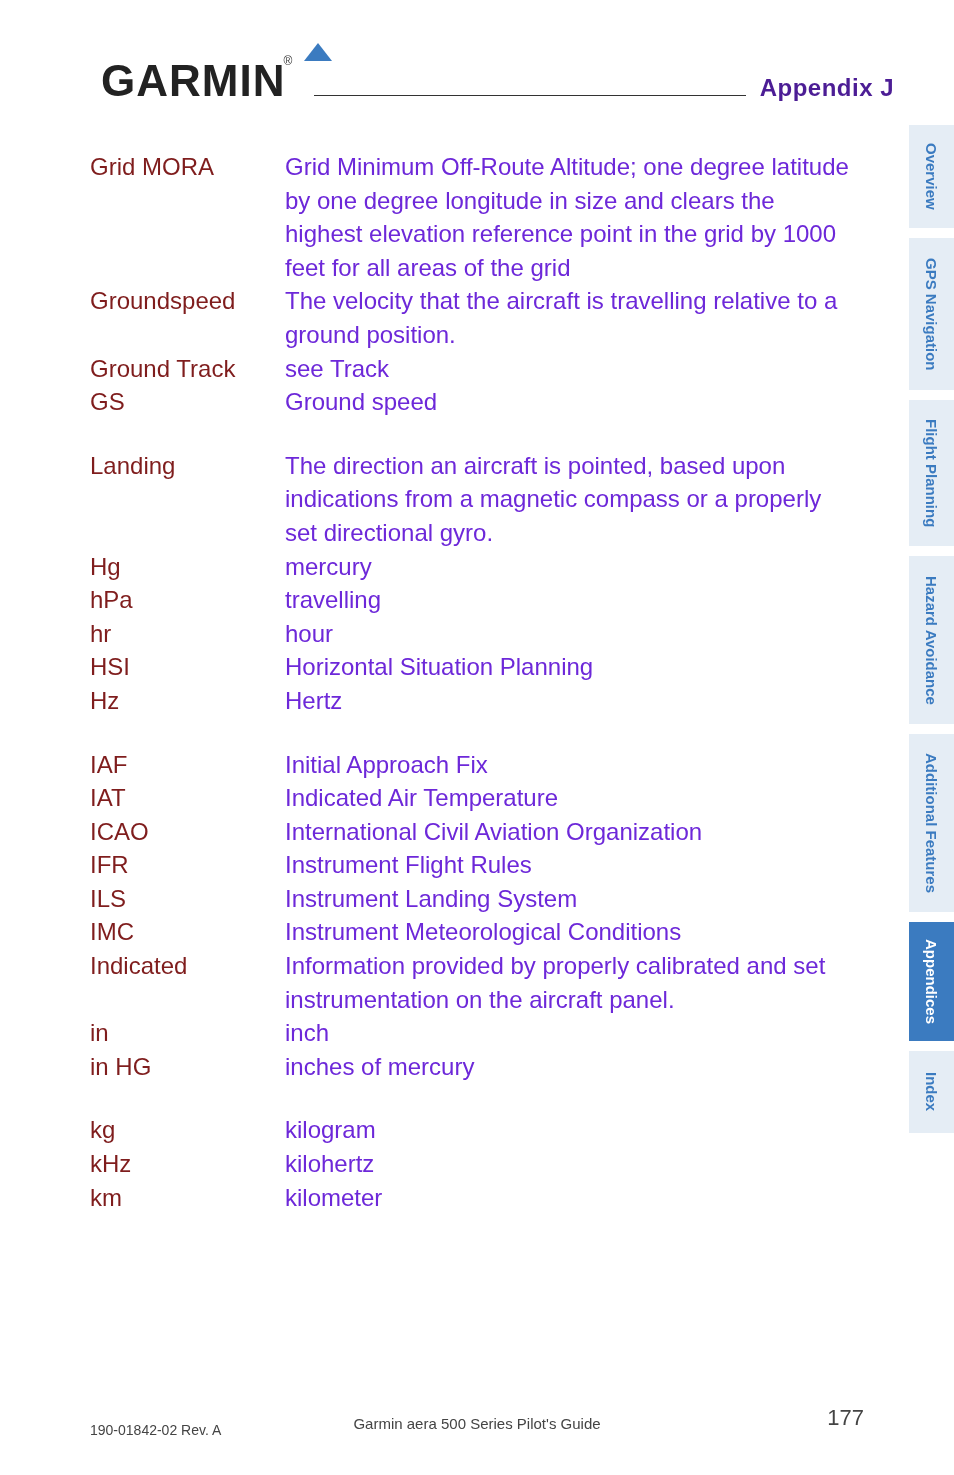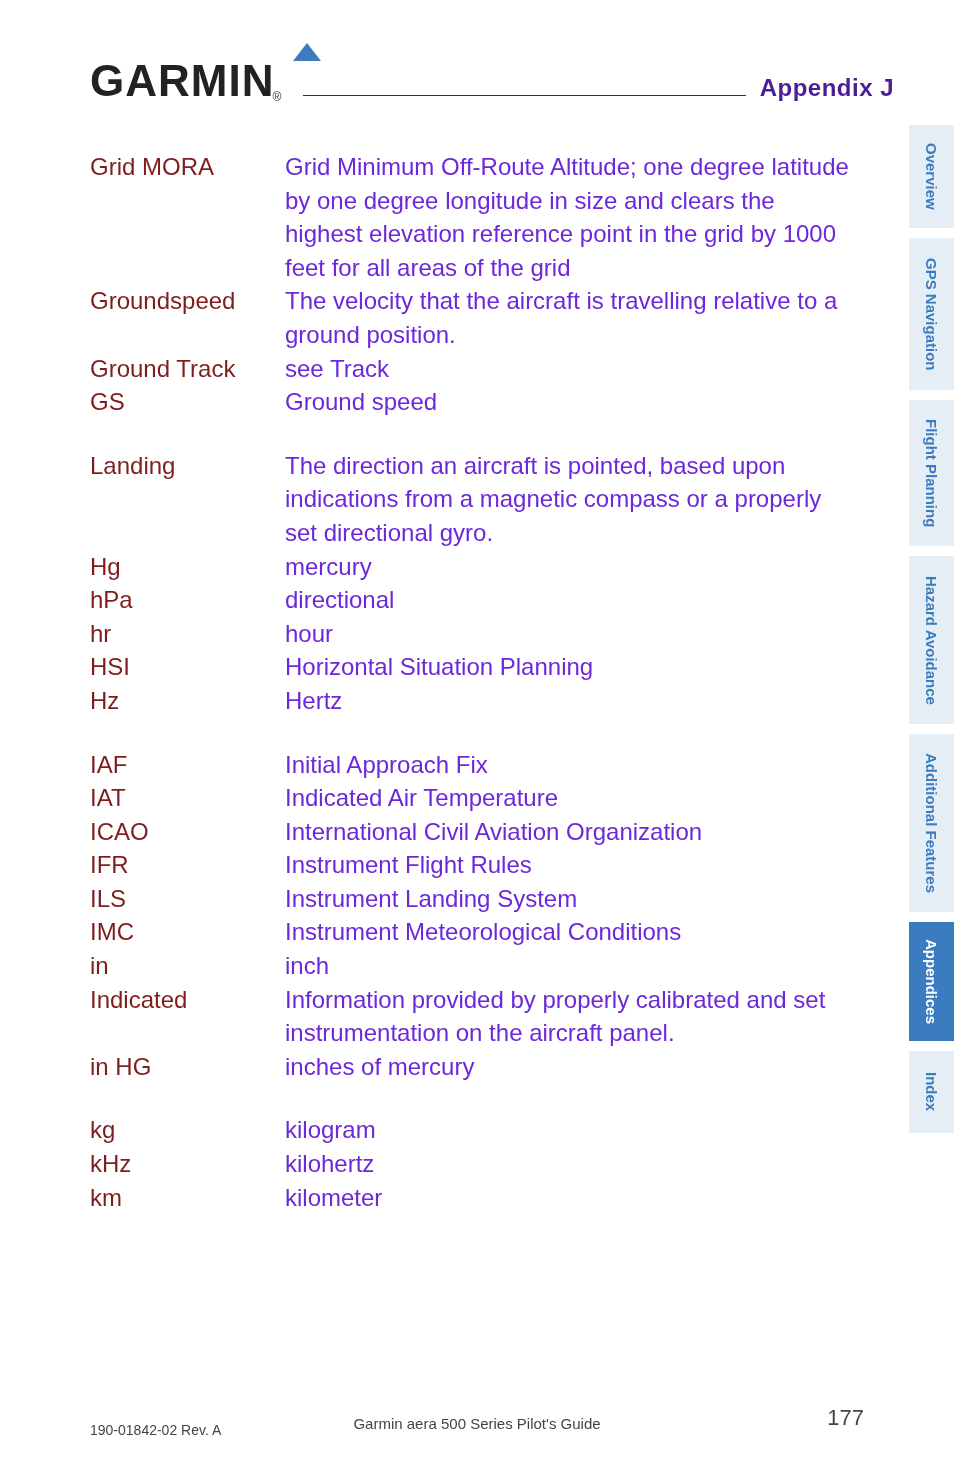--- a/index.html
+++ b/index.html
@@ -18,23 +18,24 @@
   }
   .header {
     display: flex;
     align-items: flex-end;
     justify-content: space-between;
     margin-bottom: 44px;
     position: relative;
   }
   .logo {
     display: flex;
-    align-items: flex-end;
+    align-items: flex-start;
     gap: 0;
     position: relative;
+    margin-left: 11px;
   }
   .logo-text {
     font-size: 44px;
     font-weight: 900;
     letter-spacing: 1px;
     color: #222;
     font-family: Arial, sans-serif;
   }
   .logo-reg {
     font-size: 12px;
@@ -179,21 +180,21 @@
       <div class="term-row">
         <div class="term">Landing</div>
         <div class="definition">The direction an aircraft is pointed, based upon indications from a magnetic compass or a properly set directional gyro.</div>
       </div>
       <div class="term-row">
         <div class="term">Hg</div>
         <div class="definition">mercury</div>
       </div>
       <div class="term-row">
         <div class="term">hPa</div>
-        <div class="definition">directional</div>
+        <div class="definition">travelling</div>
       </div>
       <div class="term-row">
         <div class="term">hr</div>
         <div class="definition">hour</div>
       </div>
       <div class="term-row">
         <div class="term">HSI</div>
         <div class="definition">Horizontal Situation Planning</div>
       </div>
       <div class="term-row">
@@ -219,26 +220,26 @@
       </div>
       <div class="term-row">
         <div class="term">ILS</div>
         <div class="definition">Instrument Landing System</div>
       </div>
       <div class="term-row">
         <div class="term">IMC</div>
         <div class="definition">Instrument Meteorological Conditions</div>
       </div>
       <div class="term-row">
+        <div class="term">Indicated</div>
+        <div class="definition">Information provided by properly calibrated and set instrumentation on the aircraft panel.</div>
+      </div>
+      <div class="term-row">
         <div class="term">in</div>
         <div class="definition">inch</div>
-      </div>
-      <div class="term-row">
-        <div class="term">Indicated</div>
-        <div class="definition">Information provided by properly calibrated and set instrumentation on the aircraft panel.</div>
       </div>
       <div class="term-row">
         <div class="term">in HG</div>
         <div class="definition">inches of mercury</div>
       </div>
       <div class="spacer"></div>
       <div class="term-row">
         <div class="term">kg</div>
         <div class="definition">kilogram</div>
       </div>

